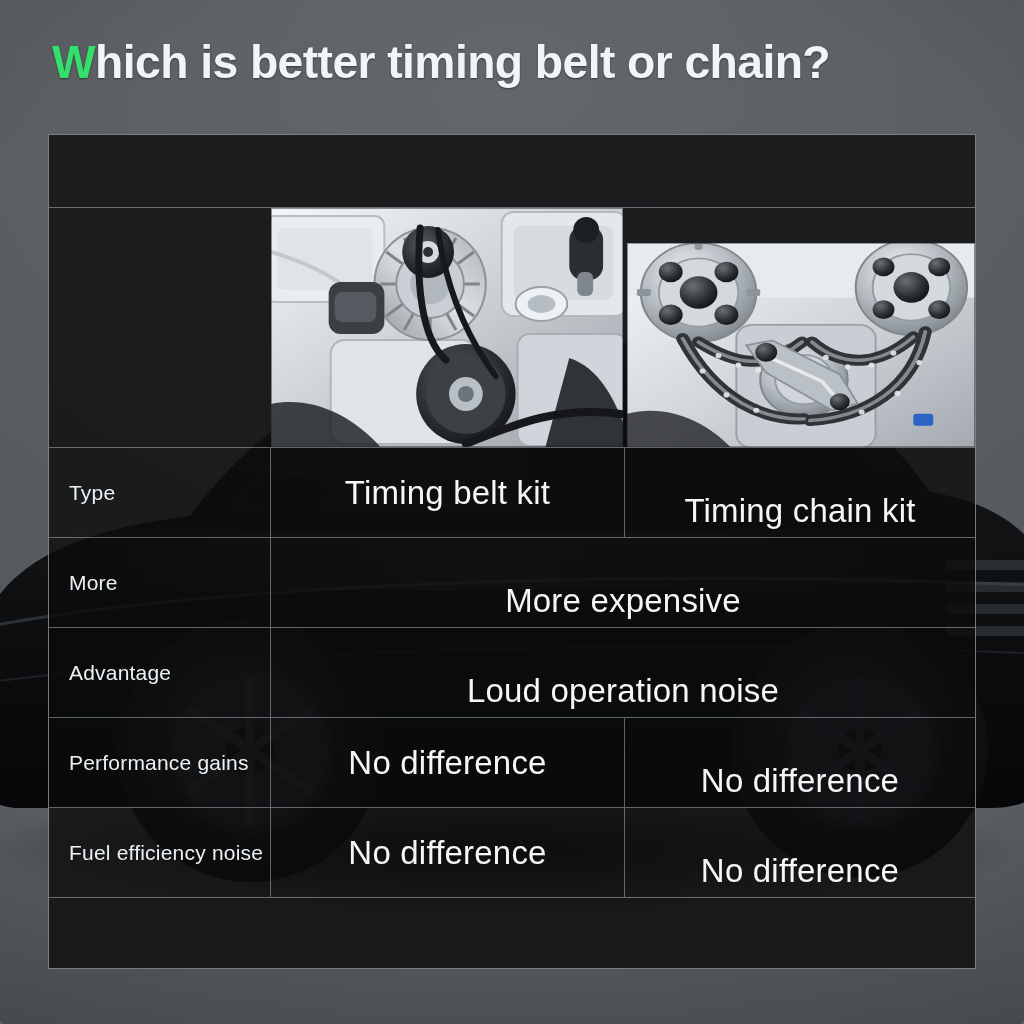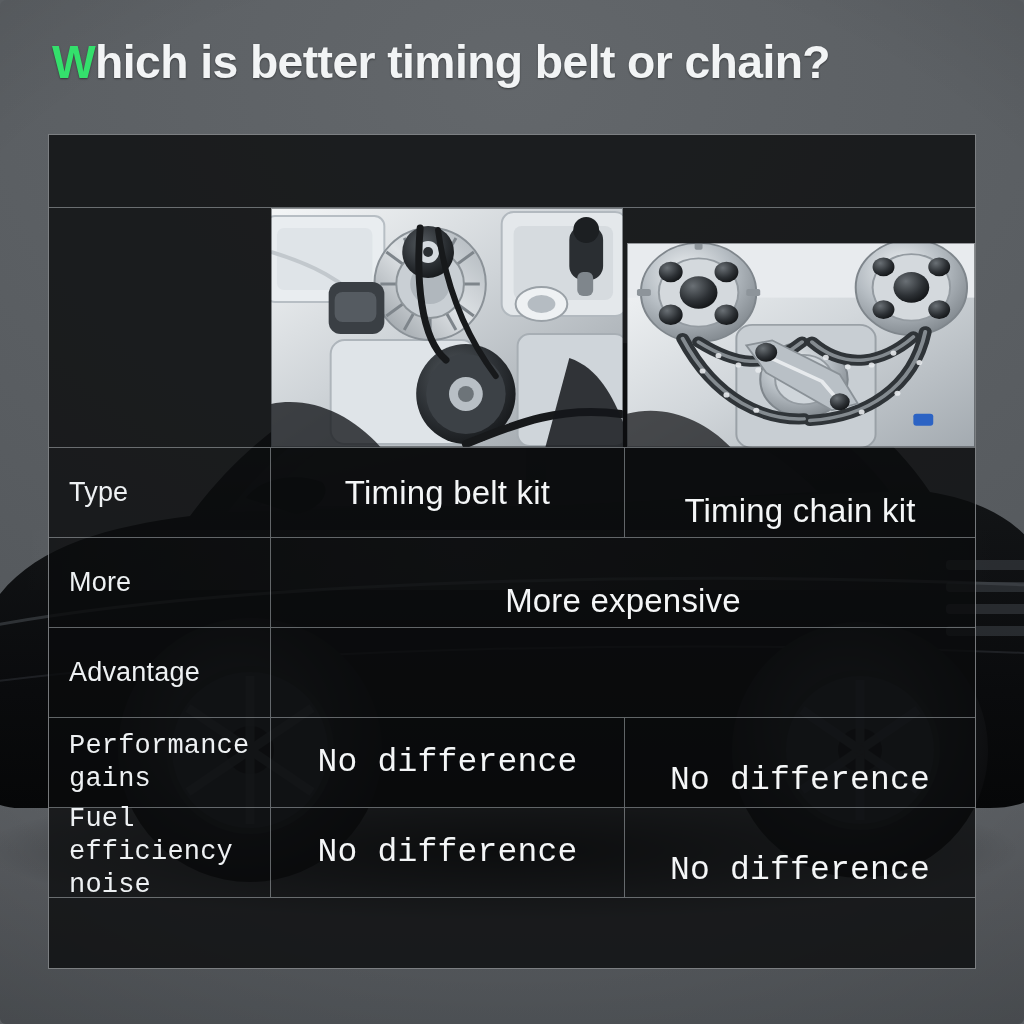--- a/index.html
+++ b/index.html
@@ -47,35 +47,35 @@
     background:rgba(10,11,12,.80);
     box-sizing:border-box;
     border:1px solid rgba(205,210,214,.55);
     display:flex;flex-direction:column;
   }
   .row{display:flex;flex:0 0 auto;border-bottom:1px solid rgba(205,210,214,.45);}
   .row:last-child{border-bottom:none;}
   .row.head{height:72px;}
   .row.media{height:239px;}
   .row.data{height:89px;}
-  .row.data.tall{height:89px;font-family:Liberation Mono, monospace;}
+  .row.data.tall{height:89px;}
   .row.foot{height:78px;}
 
   .c1{flex:0 0 222px;box-sizing:border-box;border-right:1px solid rgba(205,210,214,.45);
       display:flex;align-items:center;padding:0 0 0 20px;}
   .c2{flex:0 0 354px;box-sizing:border-box;border-right:1px solid rgba(205,210,214,.45);
       display:flex;align-items:center;justify-content:center;}
   .c3{flex:1 1 auto;box-sizing:border-box;
       display:flex;align-items:center;justify-content:center;margin-top:35px;}
   .row.head .c1,.row.head .c2,.row.head .c3,
   .row.foot .c1,.row.foot .c2,.row.foot .c3{border-right:none;}
   .row.media .c1{border-right:none;}
   .row.media .c2,.row.media .c3{border-right:none;padding:0;align-items:stretch;}
 
-  .lbl{color:#eef1f3;font-size:27px;line-height:33px;font-weight:400;letter-spacing:.2px;}
+  .lbl{color:#eef1f3;font-size:21px;line-height:33px;font-weight:400;letter-spacing:.2px;}
   .val{color:#f4f6f7;font-size:33px;line-height:33px;font-weight:400;letter-spacing:.2px;text-align:center;}
 
   
   .photo{width:100%;height:100%;position:relative;overflow:hidden;background:#cfd3d6;}
   .photo svg{position:absolute;inset:0;width:100%;height:100%;display:block;}
   .row.media .c2 .photo{margin:0 2px 0 0;}
   .row.media .c3 .photo{margin:0 0 0 2px;}
 </style>
 </head>
 <body>
@@ -382,20 +382,23 @@
       </div>
       <div class="c3">
         <span class="val">More expensive</span>
       </div>
     </div>
 
     <div class="row data">
       <div class="c1">
         <span class="lbl">Advantage</span>
       </div>
+      <div class="c3">
+        <span class="val">Loud operation noise</span>
+      </div>
     </div>
 
     <div class="row data tall">
       <div class="c1">
         <span class="lbl">Performance gains</span>
       </div>
       <div class="c2">
         <span class="val">No difference</span>
       </div>
       <div class="c3">

